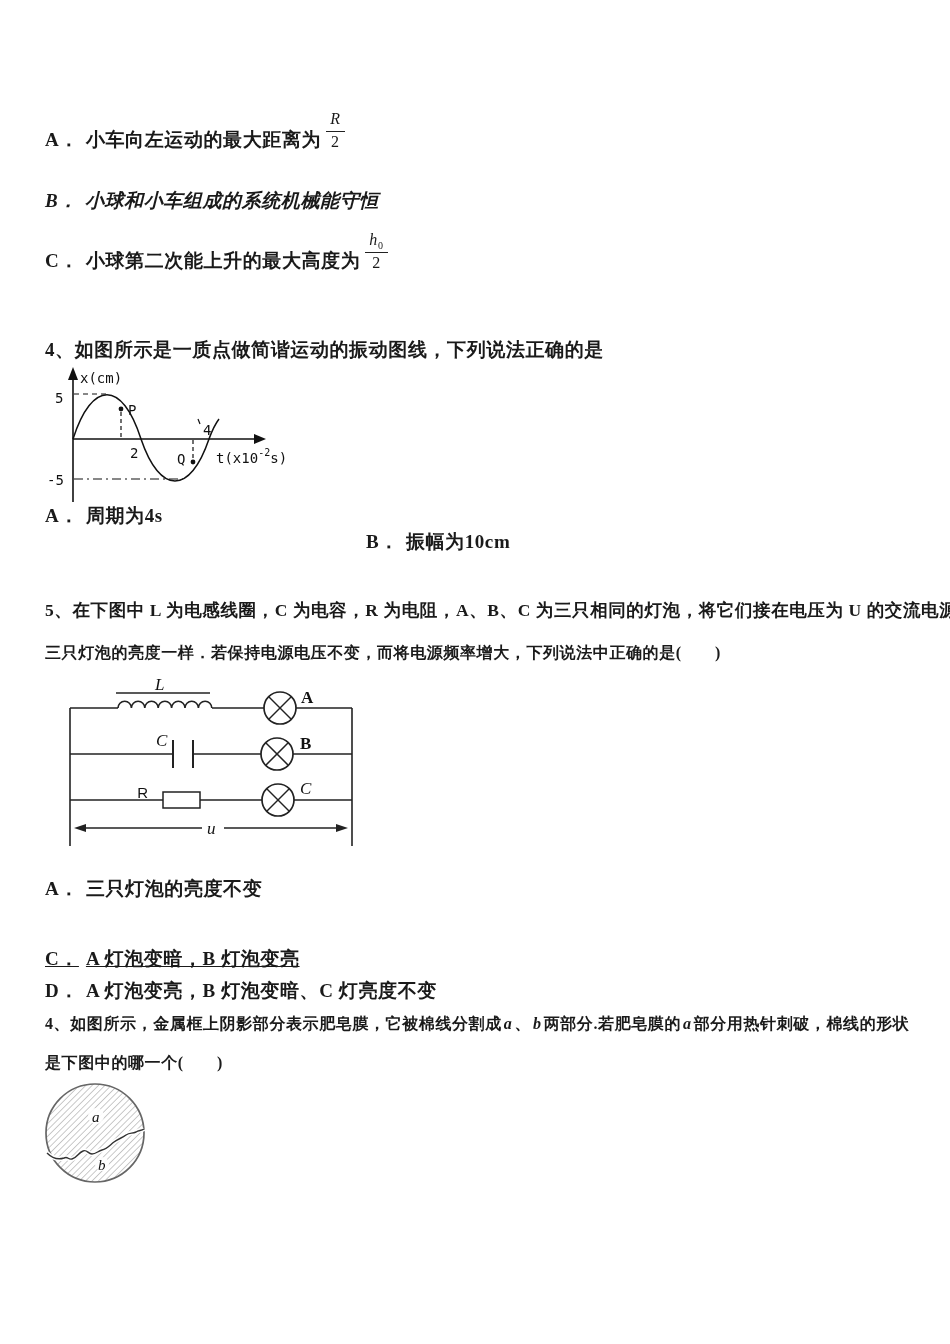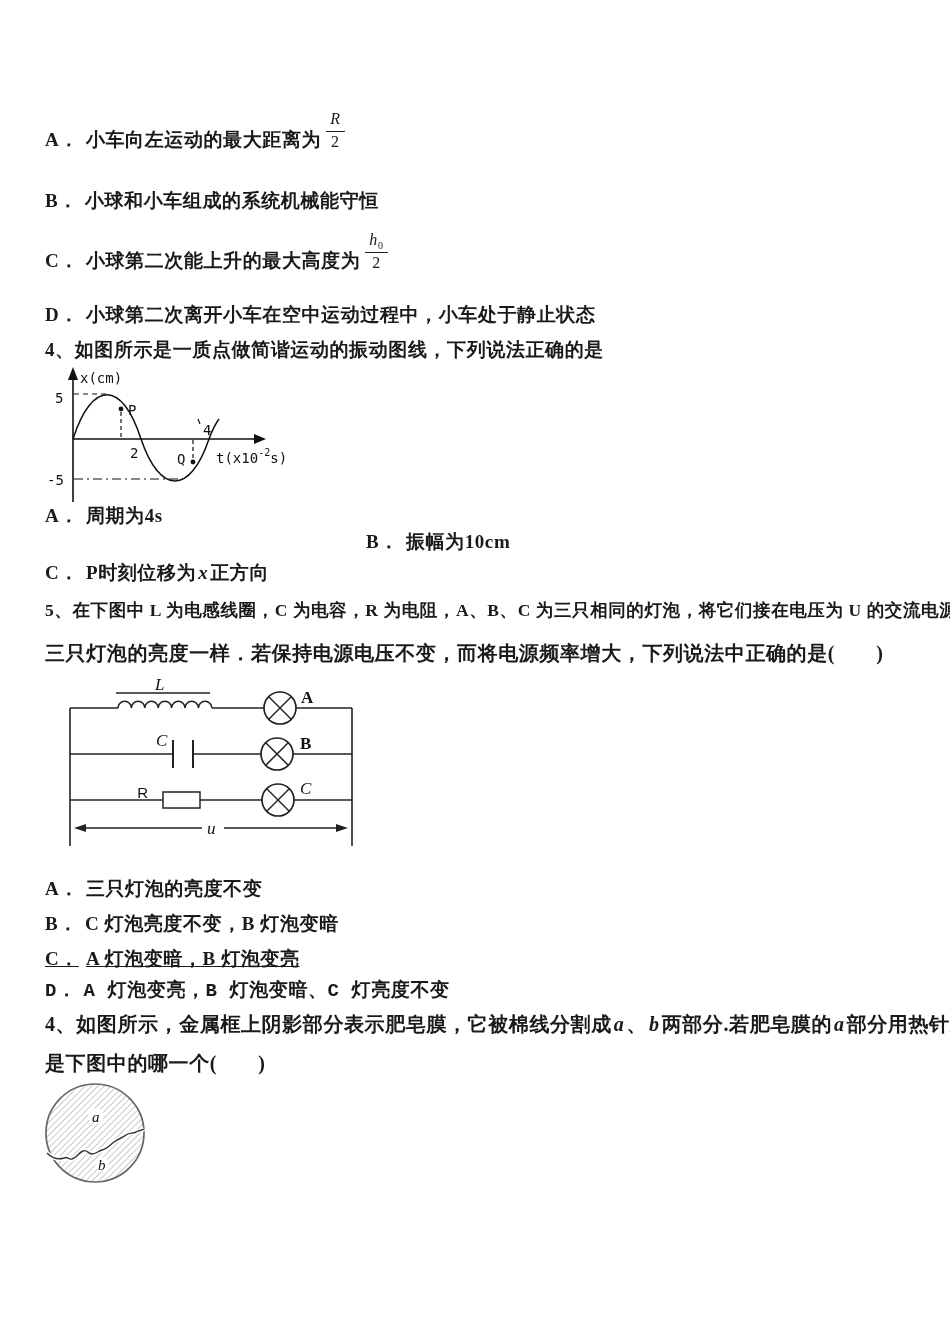--- a/index.html
+++ b/index.html
@@ -1,18 +1,18 @@
 <!DOCTYPE html>
 <html><head>
 <meta charset="utf-8">
 <style>
   html,body{margin:0;padding:0;background:#fff;}
   .page{position:relative;width:950px;height:1344px;background:#ffffff;overflow:hidden;
         font-family:"Liberation Serif",serif;color:#1a1a1a;}
-  .line{position:absolute;white-space:nowrap;font-weight:bold;font-size:20px;
+  .line{position:absolute;white-space:nowrap;font-weight:bold;font-size:16px;
         letter-spacing:0.6px;line-height:24px;}
   .big{font-size:19px;}
   .mk{margin-right:7px;}
   .v{font-style:italic;font-family:"Liberation Serif",serif;padding:0 2px;}
   .frac{display:inline-block;vertical-align:middle;position:relative;top:-11px;
         text-align:center;font-weight:normal;font-size:16px;line-height:1.1;margin-left:5px;}
   .fnum{display:block;border-bottom:1.4px solid #222;padding:0 4px 1px;}
   .fnum i{font-style:italic;}
   .fnum sub{font-size:10px;}
   .fden{display:block;padding-top:1px;}
@@ -24,31 +24,28 @@
 </style>
 </head>
 <body>
 
 <div class="page">
 
   <div class="line big" style="left:45px;top:121px;">
     <span class="mk">A．</span><span>小车向左运动的最大距离为</span><span class="frac"><span class="fnum"><i>R</i><sub></sub></span><span class="fden">2</span></span>
   </div>
 
-  <div class="line big" style="left:45px;top:189px;">
+  <div class="line big" style="left:45px;top:189px;font-style:italic;">
     <span class="mk">B．</span><span>小球和小车组成的系统机械能守恒</span>
   </div>
 
   <div class="line big" style="left:45px;top:242px;">
     <span class="mk">C．</span><span>小球第二次能上升的最大高度为</span><span class="frac"><span class="fnum"><i>h</i><sub>0</sub></span><span class="fden">2</span></span>
   </div>
 
-  <div class="line big" style="left:45px;top:303px;">
-    <span class="mk">D．</span><span>小球第二次离开小车在空中运动过程中，小车处于静止状态</span>
-  </div>
 
   <div class="line big" style="left:45px;top:338px;text-align:center;">
     <span>4、如图所示是一质点做简谐运动的振动图线，下列说法正确的是</span>
   </div>
 
   <svg style="left:46px;top:366px;" width="252" height="140" viewBox="0 0 252 140">
 
     <line x1="27" y1="10" x2="27" y2="136" stroke="#111" stroke-width="1.6"></line>
     <polygon points="27,1 22,14 32,14" fill="#111"></polygon>
     <line x1="27" y1="73" x2="209" y2="73" stroke="#111" stroke-width="1.6"></line>
@@ -73,23 +70,20 @@
     <text x="82" y="49">P</text>
     <text x="131" y="98">Q</text>
     <text x="170" y="97"><tspan>t(x10</tspan><tspan dy="-7" font-size="10">-2</tspan><tspan dy="7">s)</tspan></text>
   </svg>
 
   <div class="line big" style="left:45px;top:504px;">
     <span class="mk">A．</span><span>周期为4s</span>
   </div>
   <div class="line big" style="left:366px;top:530px;">
     <span class="mk">B．</span><span>振幅为10cm</span>
-  </div>
-  <div class="line big" style="left:45px;top:561px;">
-    <span class="mk">C．</span><span>P时刻位移为</span><span class="v">x</span><span>正方向</span>
   </div>
 
   <div class="line" style="left:45px;top:598px;font-size:17.5px;">
     <span>5、在下图中 L 为电感线圈，C 为电容，R 为电阻，A、B、C 为三只相同的灯泡，将它们接在电压为 U 的交流电源上，</span>
   </div>
   <div class="line" style="left:45px;top:641px;">
     <span>三只灯泡的亮度一样．若保持电源电压不变，而将电源频率增大，下列说法中正确的是(　　)</span>
   </div>
 
   <svg style="left:60px;top:676px;" width="300" height="176" viewBox="0 0 300 176">
@@ -142,27 +136,24 @@
       <polygon points="288,152 276,148 276,156" fill="#222"></polygon>
       <line x1="26" y1="152" x2="142" y2="152" stroke="#222" stroke-width="1.4"></line>
       <line x1="164" y1="152" x2="276" y2="152" stroke="#222" stroke-width="1.4"></line>
     </g>
     <text class="it" x="147" y="158">u</text>
   </svg>
 
   <div class="line big" style="left:45px;top:877px;">
     <span class="mk">A．</span><span>三只灯泡的亮度不变</span>
   </div>
-  <div class="line big" style="left:45px;top:912px;">
-    <span class="mk">B．</span><span>C 灯泡亮度不变，B 灯泡变暗</span>
-  </div>
   <div class="line big" style="left:45px;top:947px;text-decoration:underline;">
     <span class="mk">C．</span><span>A 灯泡变暗，B 灯泡变亮</span>
   </div>
-  <div class="line big" style="left:45px;top:979px;font-family:Liberation Mono, monospace;">
+  <div class="line big" style="left:45px;top:979px;">
     <span class="mk">D．</span><span>A 灯泡变亮，B 灯泡变暗、C 灯亮度不变</span>
   </div>
 
   <div class="line" style="left:45px;top:1012px;">
     <span>4、如图所示，金属框上阴影部分表示肥皂膜，它被棉线分割成</span><span class="v">a</span><span>、</span><span class="v">b</span><span>两部分.若肥皂膜的</span><span class="v">a</span><span>部分用热针刺破，棉线的形状</span>
   </div>
   <div class="line" style="left:45px;top:1051px;font-family:Liberation Serif, serif;">
     <span>是下图中的哪一个(　　)</span>
   </div>
 

